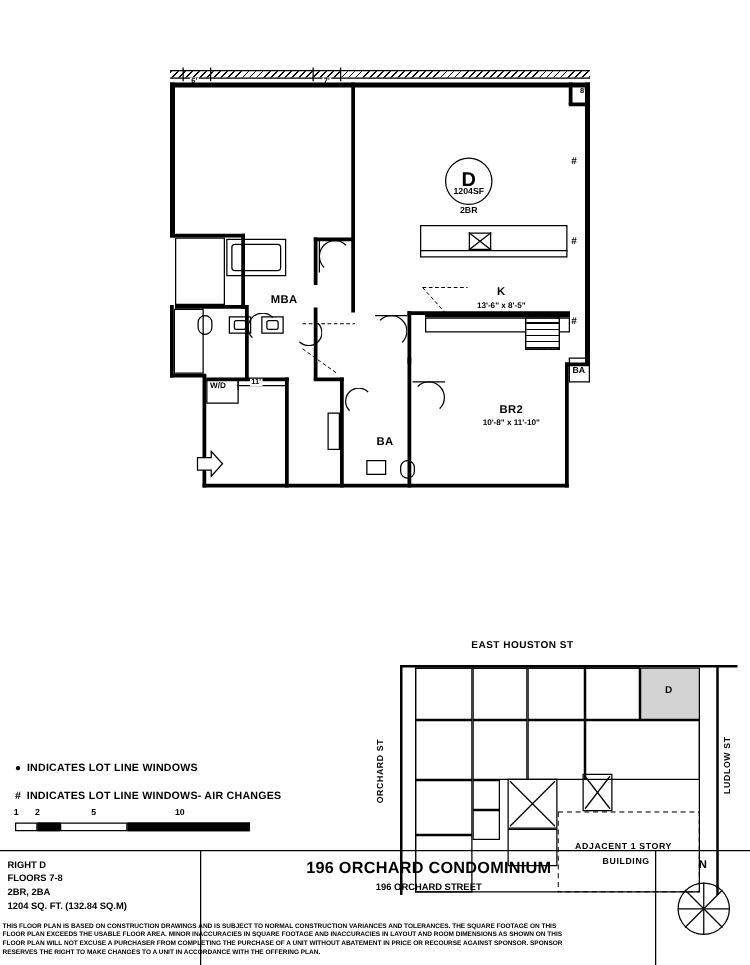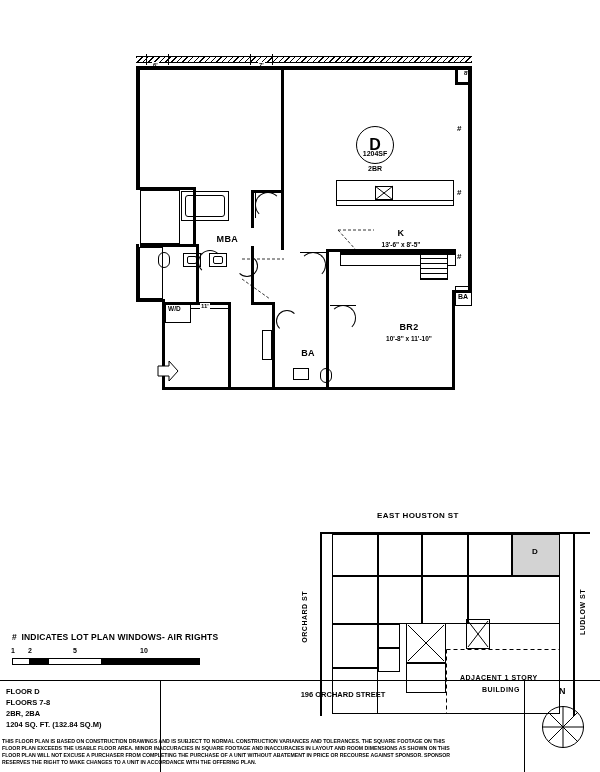--- a/index.html
+++ b/index.html
@@ -298,49 +298,54 @@
     </svg>
 
     <svg class="abs" style="left:126px;top:138px;" width="114" height="65" viewBox="0 0 114 65">
       <rect x="0.5" y="0.5" width="113" height="64" fill="none" stroke="#000" stroke-width="1" stroke-dasharray="4,3"></rect>
     </svg>
     <div class="site-lbl" style="left:140px;top:163px;">ADJACENT 1 STORY</div>
     <div class="site-lbl" style="left:162px;top:175px;">BUILDING</div>
   </div>
 
   <div class="abs" style="left:10px;top:600px;width:270px;height:70px;">
+    <div style="position:absolute;left:2px;top:4px;">
+      <span class="legend-txt" style="font-size:8px;">●</span>
+      <span class="legend-txt">INDICATES LOT LINE WINDOWS</span>
+    </div>
     <div style="position:absolute;left:2px;top:26px;">
       <span class="legend-txt">#</span>
-      <span class="legend-txt">INDICATES LOT PLAN WINDOWS- AIR RIGHTS</span>
+      <span class="legend-txt">INDICATES LOT LINE WINDOWS- AIR CHANGES</span>
     </div>
 
     <div class="abs" style="left:2px;top:52px;width:188px;height:18px;">
       <div class="scale-seg" style="left:0px;top:6px;width:18px;background:#fff;"></div>
       <div class="scale-seg" style="left:18px;top:6px;width:18px;background:#000;"></div>
       <div class="scale-seg" style="left:36px;top:6px;width:54px;background:#fff;"></div>
       <div class="scale-seg" style="left:90px;top:6px;width:98px;background:#000;"></div>
       <div class="abs" style="left:-1px;top:-5px;font-size:7px;font-weight:bold;">1</div>
       <div class="abs" style="left:16px;top:-5px;font-size:7px;font-weight:bold;">2</div>
       <div class="abs" style="left:61px;top:-5px;font-size:7px;font-weight:bold;">5</div>
       <div class="abs" style="left:128px;top:-5px;font-size:7px;font-weight:bold;">10</div>
     </div>
   </div>
 
   <div class="wall" style="left:0px;top:680px;width:600px;height:1px;"></div>
   <div class="wall" style="left:160px;top:680px;width:1px;height:92px;"></div>
   <div class="wall" style="left:524px;top:680px;width:1px;height:92px;"></div>
 
   <div class="abs footer-left" style="left:6px;top:686px;width:150px;">
-    <div>FLOOR D</div>
+    <div>RIGHT D</div>
     <div>FLOORS 7-8</div>
     <div>2BR, 2BA</div>
     <div>1204 SQ. FT. (132.84 SQ.M)</div>
   </div>
 
   <div class="abs" style="left:162px;top:686px;width:362px;text-align:center;">
+    <div class="footer-title">196 ORCHARD CONDOMINIUM</div>
     <div class="footer-sub" style="margin-top:4px;">196 ORCHARD STREET</div>
   </div>
 
   <div class="abs" style="left:530px;top:684px;width:68px;height:86px;">
     <div class="abs" style="left:29px;top:2px;font-size:9px;font-weight:bold;">N</div>
     <div class="compass-circle" style="left:12px;top:22px;"></div>
     <svg class="abs" style="left:12px;top:22px;" width="42" height="42" viewBox="0 0 42 42">
       <line x1="21" y1="0" x2="21" y2="42" stroke="#000" stroke-width="1"></line>
       <line x1="0" y1="21" x2="42" y2="21" stroke="#000" stroke-width="1"></line>
       <line x1="6" y1="6" x2="36" y2="36" stroke="#000" stroke-width="1"></line>

